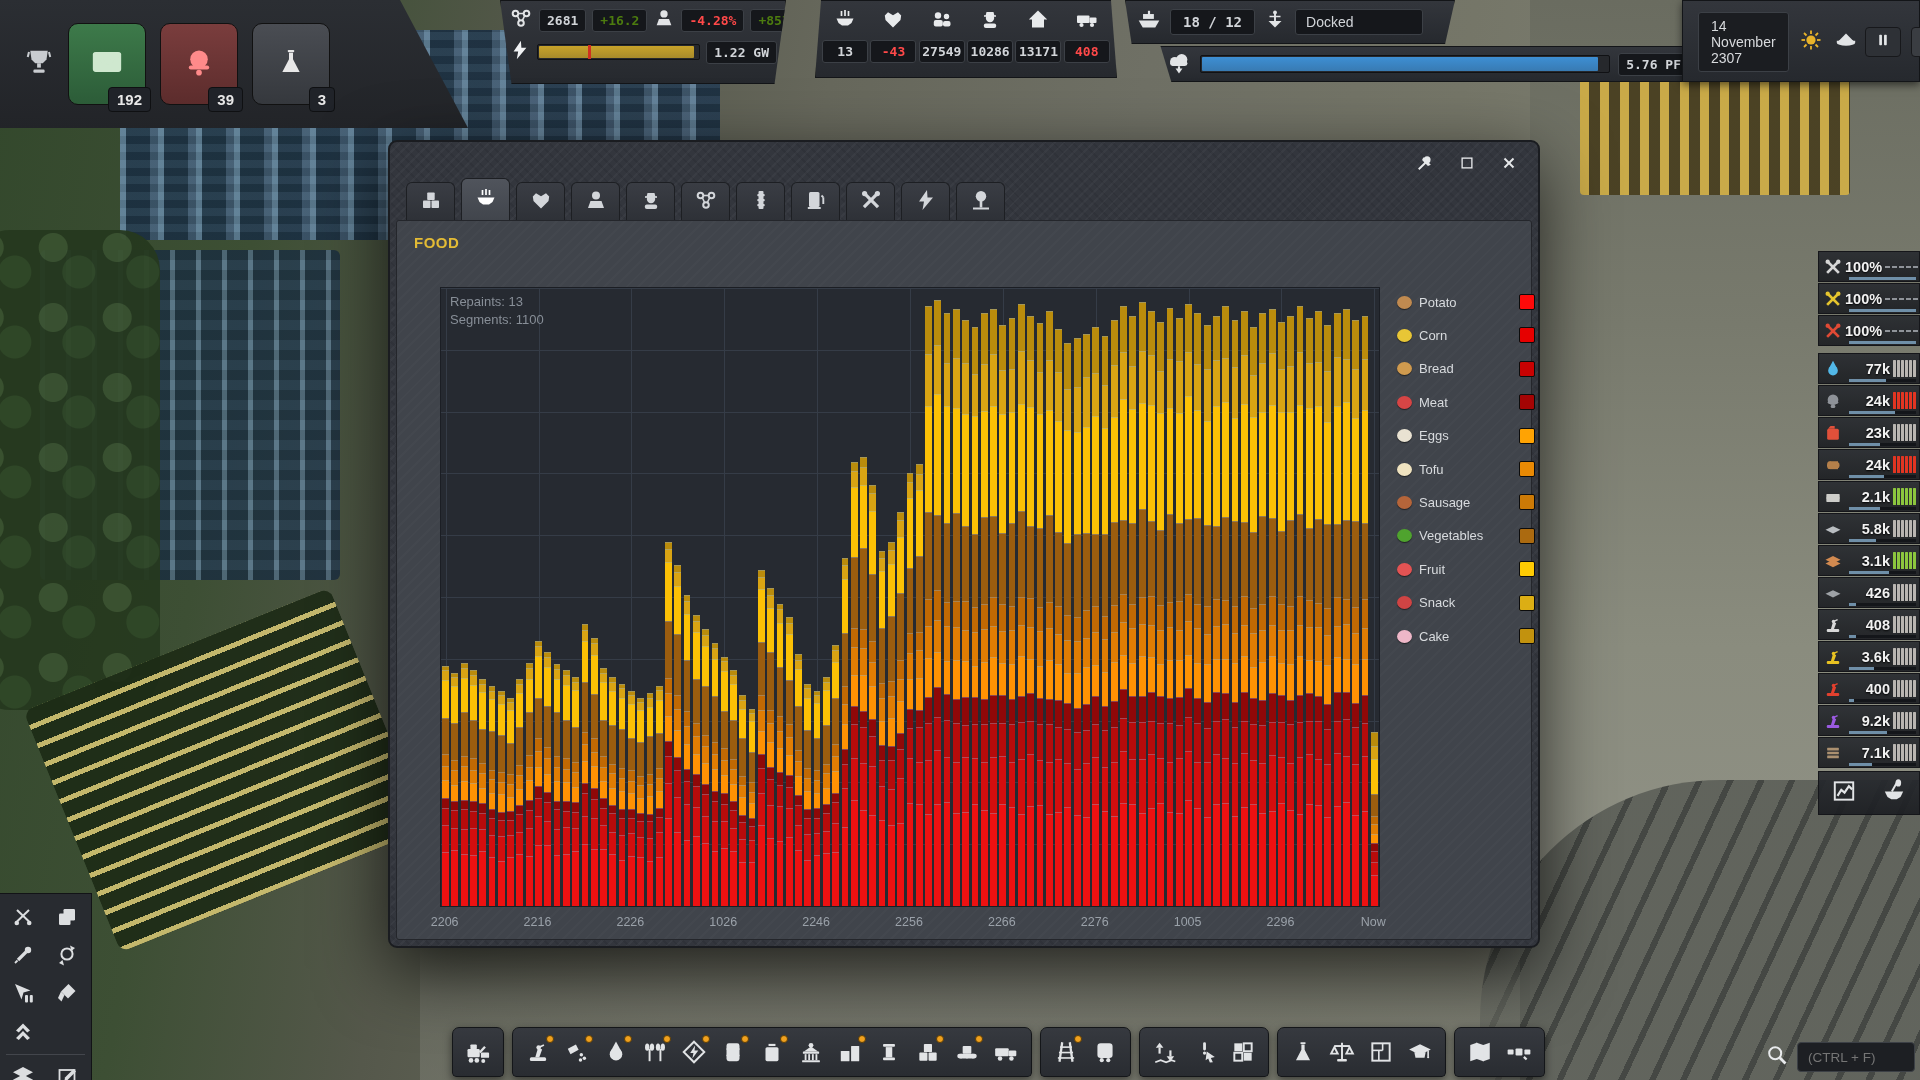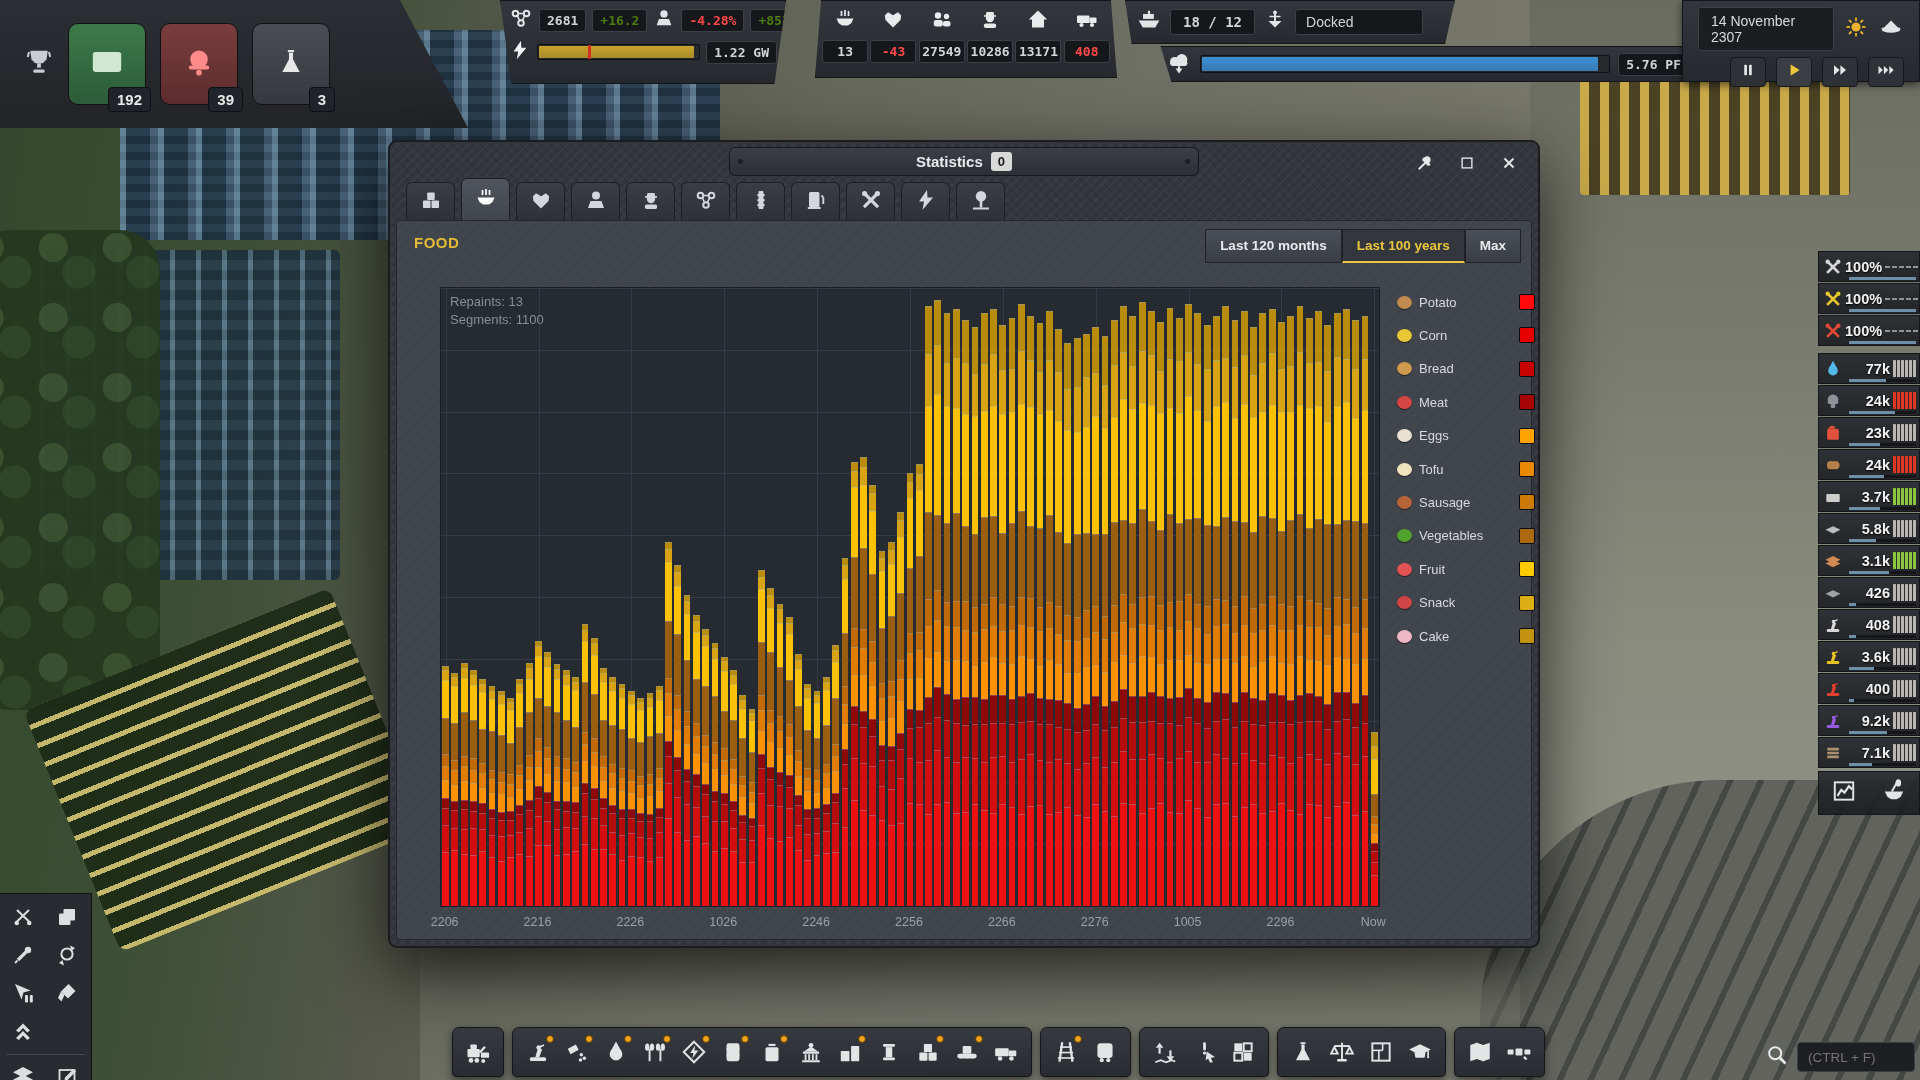--- a/index.html
+++ b/index.html
@@ -69,21 +69,21 @@
     clip-path:polygon(2% 0, 98% 0, 100% 100%, 0 100%); display:flex; gap:2px; }
   .cstat { width:48px; display:flex; flex-direction:column; align-items:center; gap:5px; }
   .cstat .valbox { width:46px; text-align:center; padding:4px 2px; }
 
   .hud-ship { left:1125px; top:0; width:330px; height:44px; padding:0 10px;
     clip-path:polygon(0 0, 100% 0, 97% 100%, 2% 100%); display:flex; align-items:center; gap:8px; }
   .hud-compute { left:1155px; top:46px; width:545px; height:36px; padding:0 10px;
     clip-path:polygon(1% 0, 100% 0, 100% 100%, 3% 100%); display:flex; align-items:center; gap:8px; }
 
   .hud-clock { right:0; top:0; width:238px; height:82px; padding:6px 15px 4px;
-    display:flex; flex-direction:column; gap:6px; border-left:1px solid #131518; }
+    display:flex; gap:6px; border-left:1px solid #131518; }
   .clk-row { display:flex; align-items:center; justify-content:flex-end; gap:10px; }
   .datebox { background:#1b1d21; border:1px solid #3c4046; border-radius:3px; color:#d8dadd;
     font-size:14px; padding:5px 12px; }
   .pbtn { width:36px; height:30px; border-radius:4px; background:#2e3136; border:1px solid #17181b;
     display:flex; align-items:center; justify-content:center; color:#e4e6e8; cursor:pointer; }
   .pbtn.active { color:#f0c63c; background:#3a3d42; }
 
   
   .statwin { position:absolute; left:388px; top:140px; width:1152px; height:808px; border-radius:9px;
     background:#33363d;
@@ -374,26 +374,20 @@
             <polygon points="2,6.5 7.8,12 2,17.5"></polygon>
             <polygon points="9.2,6.5 15,12 9.2,17.5"></polygon>
             <polygon points="16.4,6.5 22.2,12 16.4,17.5"></polygon>
           </svg></span>
       </div>
     </div>
 </div>
 
 <div class="statwin">
   <div class="win-titlebar">
-    <div class="title-capsule">
-      <span class="dot" style="left:8px"></span>
-        <span class="dot" style="right:8px"></span>
-      <span>Statistics</span>
-      <span class="title-badge">0</span>
-    </div>
     <div class="winctl">
       <span class="wbtn" id="ic-pin">
           <svg viewBox="0 0 24 24" width="20" height="20" fill="currentColor">
             <circle cx="14.5" cy="8" r="4.2"></circle>
             <line x1="12.8" y1="11.5" x2="4.5" y2="19.5" stroke="currentColor" stroke-width="2.4"></line>
             <polygon points="10,5 19,14 15.5,15.5 8.5,8.5"></polygon>
           </svg>
         </span>
       <span class="wbtn" id="ic-max">
           <svg viewBox="0 0 24 24" width="18" height="18" fill="currentColor">
@@ -486,25 +480,20 @@
       <div class="wtab">
         <span><svg viewBox="0 0 24 24" width="24" height="24" fill="currentColor">
             <circle cx="12" cy="8.2" r="5.2"></circle>
             <rect x="10.7" y="12.5" width="2.6" height="7" rx="0"></rect>
             <line x1="4" y1="20.5" x2="20" y2="20.5" stroke="currentColor" stroke-width="2"></line>
           </svg></span>
       </div>
     </div>
   <div class="win-content">
     <span class="food-label">FOOD</span>
-    <div class="ranges" id="ranges">
-        <div class="rbtn">Last 120 months</div>
-        <div class="rbtn active">Last 100 years</div>
-        <div class="rbtn">Max</div>
-      </div>
     <div class="chart-wrap">
       <div class="plot" id="plot">
         <div class="debugtxt">
           <div>Repaints: 13</div>
           <div>Segments: 1100</div>
         </div>
       <div class="grid-h" style="top: 556.2px;"></div>
           <div class="grid-h" style="top: 494.4px;"></div>
           <div class="grid-h" style="top: 432.6px;"></div>
           <div class="grid-h" style="top: 370.8px;"></div>
@@ -2065,21 +2054,21 @@
     <div class="rrow">
       <span class="rico">
         <svg viewBox="0 0 24 24" width="20" height="20" fill="currentColor" style="color:#cdcdc9">
           <rect x="4" y="8.5" width="16" height="9.5" rx="0.8"></rect>
           <line x1="4" y1="13.2" x2="20" y2="13.2" stroke="currentColor" stroke-width="1.2"></line>
           <line x1="12" y1="8.5" x2="12" y2="13.2" stroke="currentColor" stroke-width="1.2"></line>
           <line x1="8" y1="13.2" x2="8" y2="18" stroke="currentColor" stroke-width="1.2"></line>
           <line x1="16" y1="13.2" x2="16" y2="18" stroke="currentColor" stroke-width="1.2"></line>
         </svg>
       </span>
-    <span class="rval">3.7k</span>
+    <span class="rval">2.1k</span>
       <span class="rbars">
         <i style="background:#8cc63e"></i>
         <i style="background:#8cc63e"></i>
         <i style="background:#8cc63e"></i>
         <i style="background:#8cc63e"></i>
         <i style="background:#8cc63e"></i>
         <i style="background:#8cc63e"></i>
       </span>
     <span class="rhbar">
         <i style="width:46%"></i>

